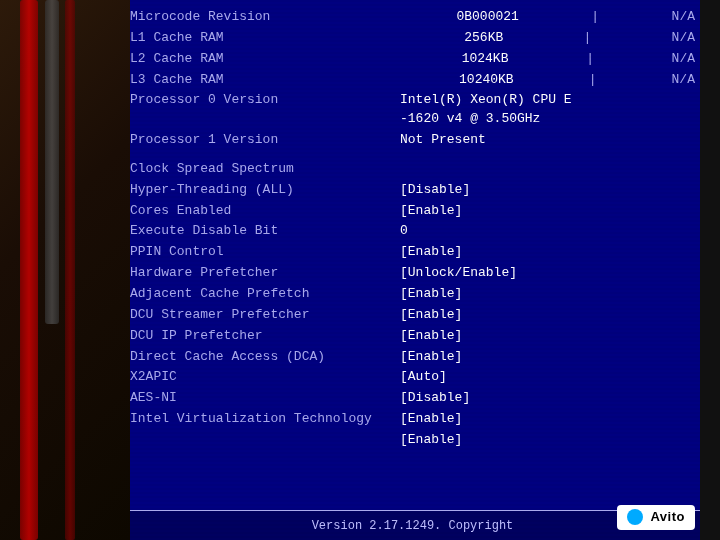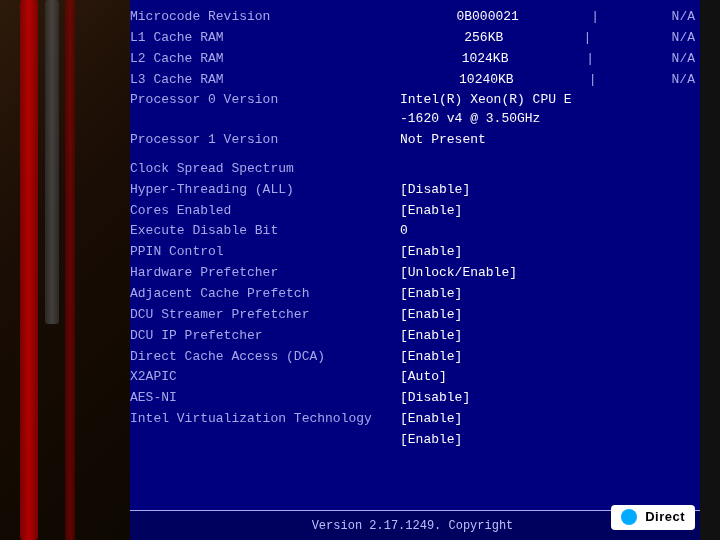--- a/index.html
+++ b/index.html
@@ -355,16 +355,16 @@
 
     </div>
 
     <div class="bios-footer">
       <span>Version 2.17.1249. Copyright</span>
     </div>
   </div>
 
   <div class="avito-badge">
     <span class="avito-icon"></span>
-    <span>Direct</span>
+    <span>Avito</span>
   </div>
 
 </div>
 
 </body></html>

